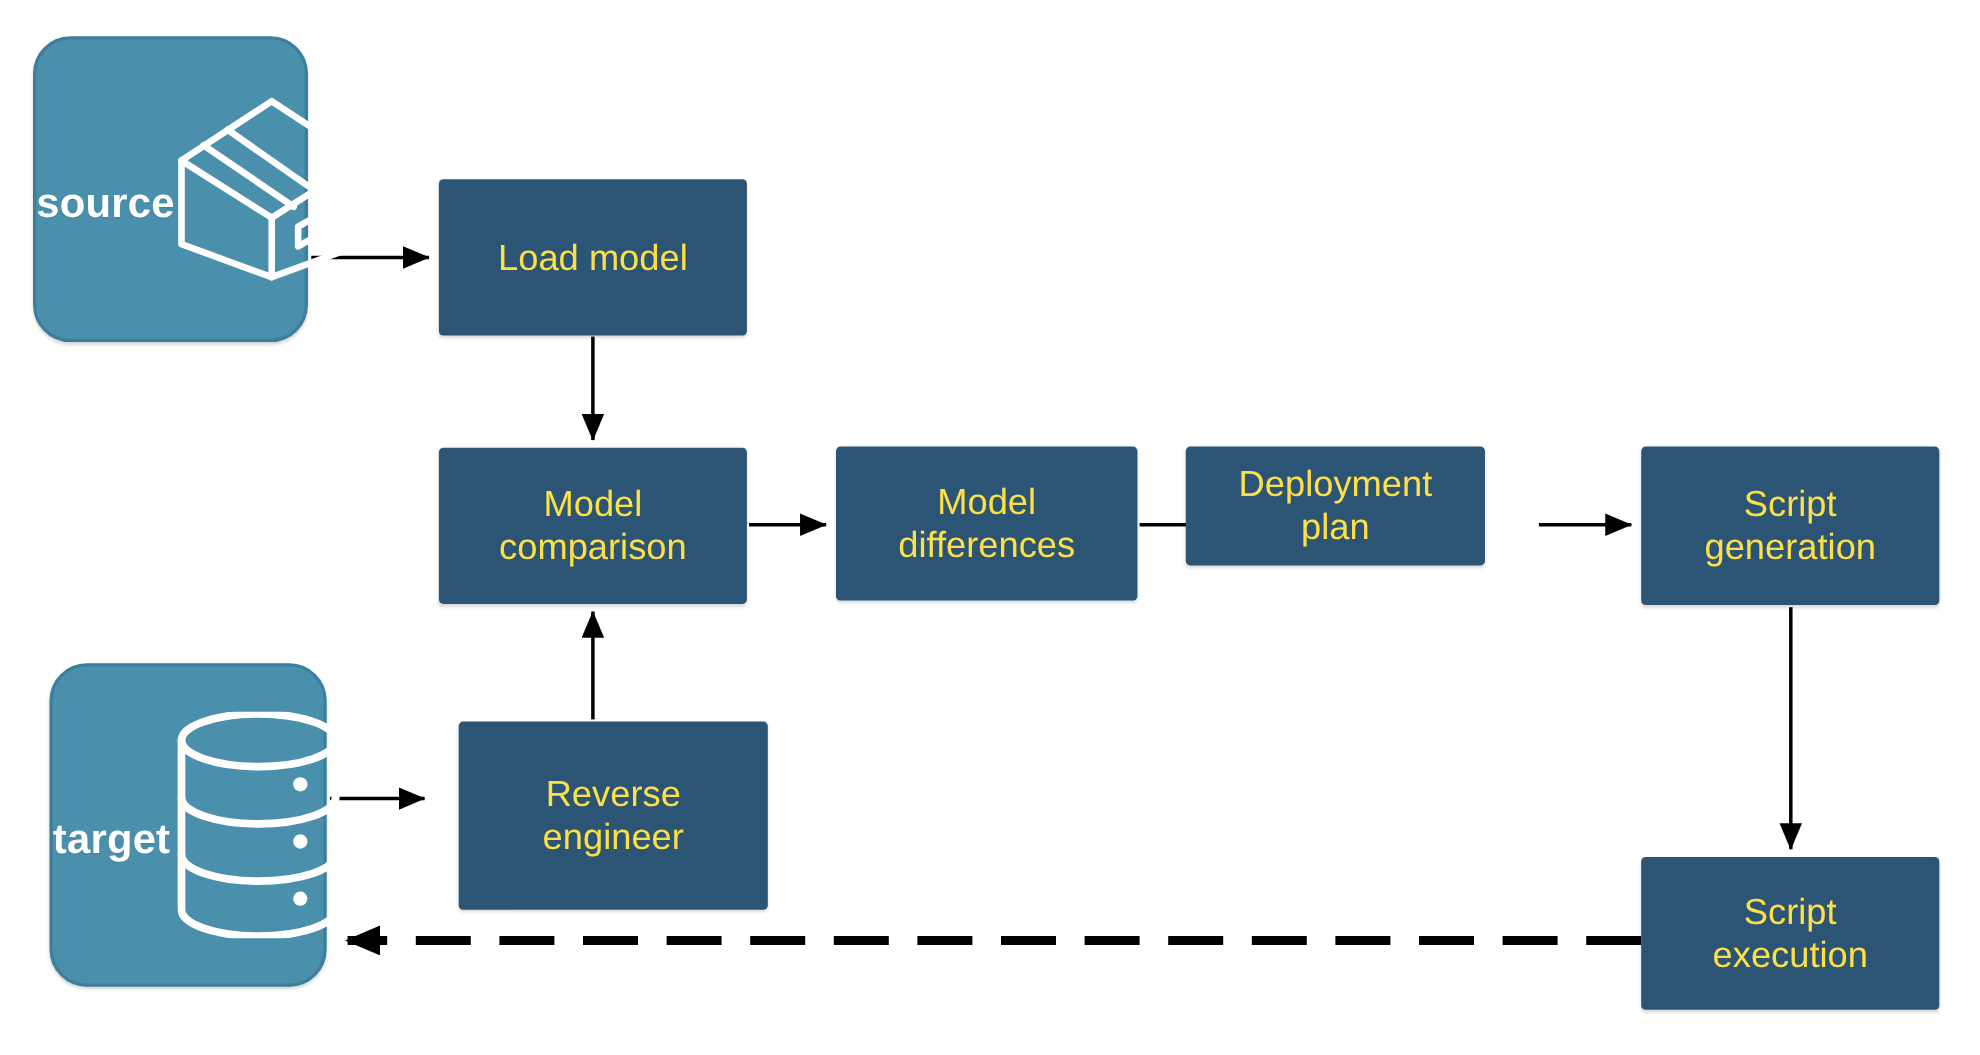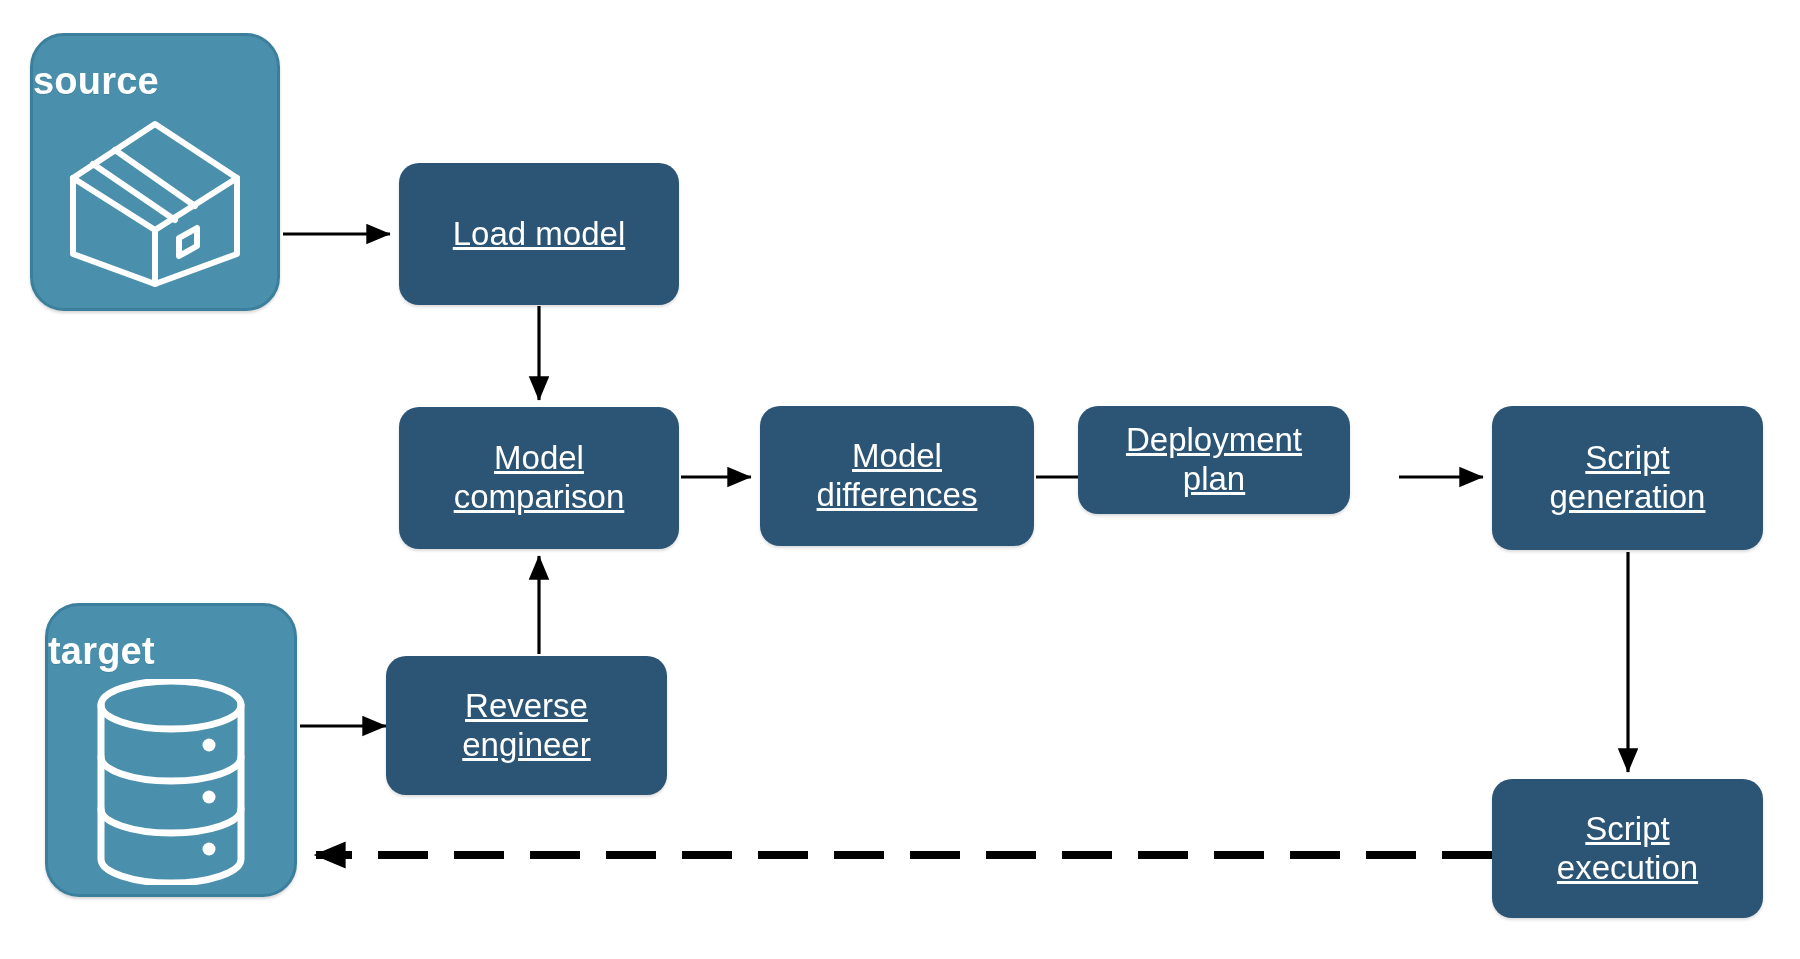--- a/index.html
+++ b/index.html
@@ -21,21 +21,22 @@
     background: #ffffff;
   }
   
   .endpoint-card {
     position: absolute;
     box-sizing: border-box;
     background: #4a90ac;
     border: 3px solid #3b7f9c;
     border-radius: 34px;
     display: flex;
-    flex-direction: column;
+    flex-direction: row;
+    align-items: center;
     justify-content: flex-start;
     box-shadow: 0 2px 3px rgba(0,0,0,0.16);
   }
   .endpoint-label {
     color: #ffffff;
     font-weight: bold;
     font-size: 38px;
     letter-spacing: 0.2px;
     line-height: 1;
     margin-top: 26px;
@@ -46,31 +47,30 @@
     display: flex;
     align-items: center;
     justify-content: center;
     width: 100%;
   }
   
   .process-box {
     position: absolute;
     box-sizing: border-box;
     background: #2c5575;
-    border-radius: 20px;
+    border-radius: 4px;
     display: flex;
     align-items: center;
     justify-content: center;
     text-align: center;
-    color: #ffffff;
+    color: #fde047;
     font-size: 33px;
     line-height: 1.18;
     padding: 4px 10px;
     box-shadow: 0 2px 3px rgba(0,0,0,0.14);
-    text-decoration: underline;
   }
   .process-box .box-label {
     display: block;
     white-space: pre-line;
   }
   
   #connectors {
     position: absolute;
     left: 0;
     top: 0;
@@ -166,21 +166,21 @@
   <div class="process-box" style="left:1078px; top:406px; width:272px; height:108px;text-align:center;">
     <span class="box-label">Deployment
 plan</span>
   </div>
 
   <div class="process-box" style="left:1492px; top:406px; width:271px; height:144px;">
     <span class="box-label">Script
 generation</span>
   </div>
 
-  <div class="process-box" style="left:386px; top:656px; width:281px; height:139px;">
+  <div class="process-box" style="left:417px; top:656px; width:281px; height:171px;">
     <span class="box-label">Reverse
 engineer</span>
   </div>
 
   <div class="process-box" style="left:1492px; top:779px; width:271px; height:139px;">
     <span class="box-label">Script
 execution</span>
   </div>
 
 </div>

